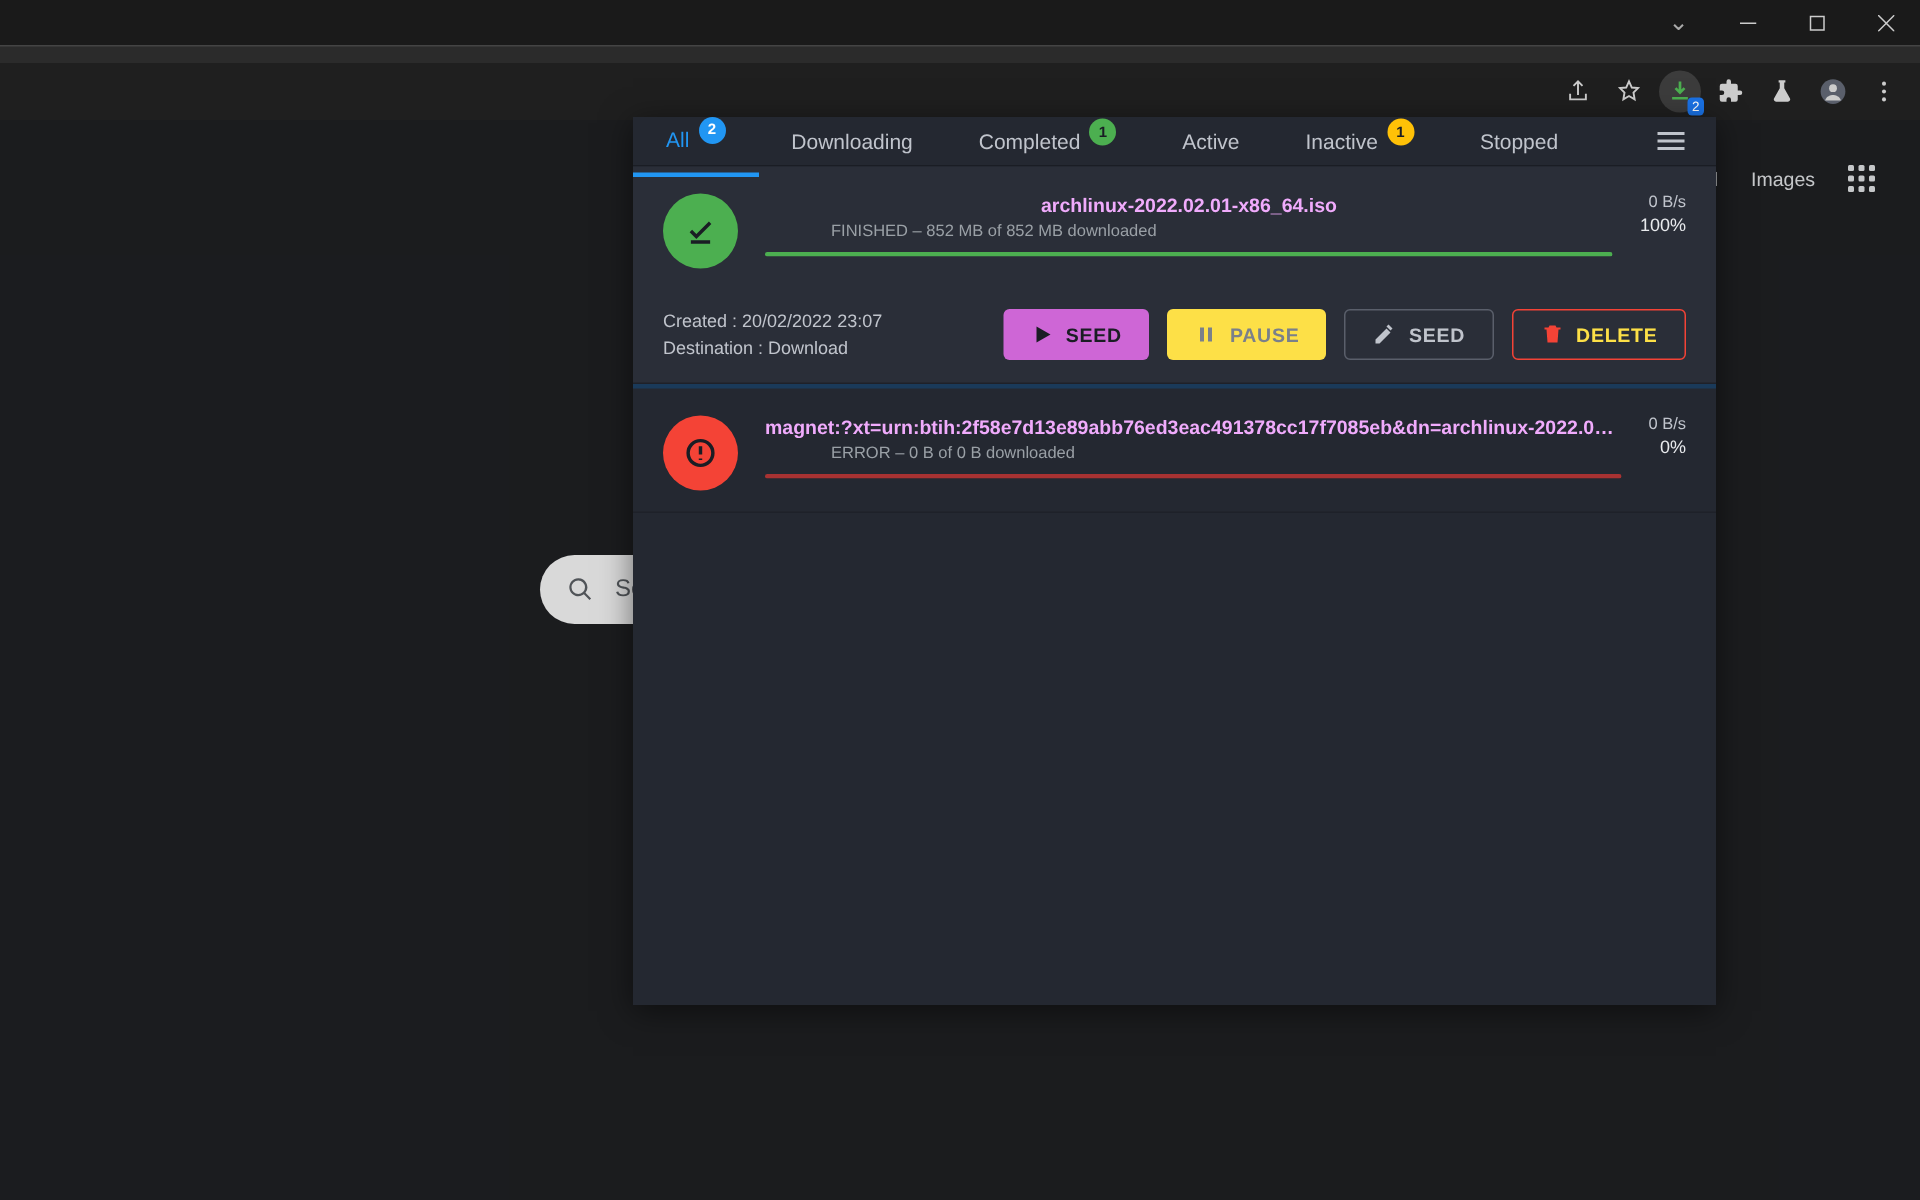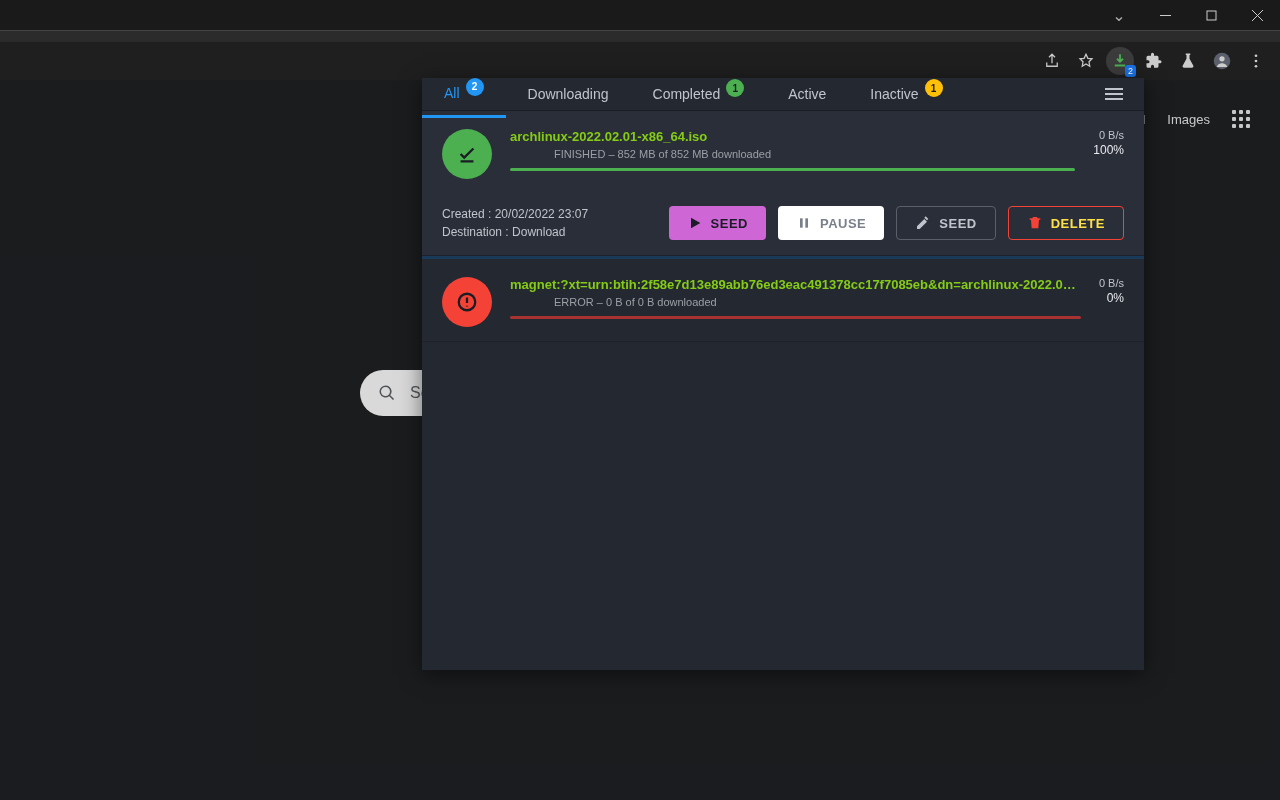--- a/index.html
+++ b/index.html
@@ -50,35 +50,35 @@
 .hamb div::before, .hamb div::after { content:""; position:absolute; left:0; width:18px; height:2px; background:#c0c4cc; }
 .hamb div::before { top:-5px; } .hamb div::after { top:5px; }
 
 .item { padding: 18px 20px 14px; border-bottom: 1px solid #1e2129; }
 .item-row { display:flex; gap: 18px; }
 .status-circle { width: 50px; height: 50px; border-radius: 50%; display:flex; align-items:center; justify-content:center; flex-shrink:0; }
 .status-circle.ok { background: #4caf50; }
 .status-circle.err { background: #f44336; }
 .status-circle svg { width: 22px; height: 22px; stroke: #1a1d24; fill:none; stroke-width:2.5; }
 .item-main { flex:1; min-width: 0; }
-.item-title { color: #84cc16; font-size: 13px; font-weight: 600; margin-bottom: 4px; white-space: nowrap; overflow: hidden; text-overflow: ellipsis; }
+.item-title { color: #f0abfc; font-size: 13px; font-weight: 600; margin-bottom: 4px; white-space: nowrap; overflow: hidden; text-overflow: ellipsis; text-align: center; }
 .item-sub { color: #9aa0a6; font-size: 11px; margin-left: 44px; }
 .item-right { text-align: right; color: #e8eaed; font-size: 12px; flex-shrink:0; }
 .item-right .rate { font-size: 11px; color:#c0c4cc; margin-bottom:2px; }
 .progress { height: 3px; background: #3a3f4b; margin-top: 8px; border-radius: 2px; overflow:hidden; }
 .progress .bar { height:100%; }
 .progress .bar.ok { background: #4caf50; }
 .progress .bar.err { background: #a83232; }
 
 .item-expanded { margin-top: 26px; display:flex; align-items:center; gap: 12px; }
 .meta { flex:1; color:#c0c4cc; font-size: 12px; line-height: 1.5; }
 .btn { height: 34px; padding: 12px 18px; border-radius: 4px; font-size: 13px; font-weight: 600; display:inline-flex; align-items:center; gap:8px; cursor:pointer; border: none; letter-spacing: .5px; }
 .btn svg { width:16px; height:16px; }
 .btn.seed { background:#ce66d6; color:#1a1d24; }
-.btn.pause { background:#ffffff; color:#7a808a; }
+.btn.pause { background:#fde047; color:#7a808a; }
 .btn.edit { background:transparent; border:1px solid #5a5f6b; color:#c0c4cc; }
 .btn.delete { background:transparent; border:1px solid #f44336; color:#fde047; }
 
 
 .dim { position:absolute; top:80px; left:0; right:0; bottom:0; background:rgba(0,0,0,.15); }
 </style>
 </head>
 <body>
 
 <div class="titlebar">
@@ -191,20 +191,23 @@
     <div class="tab">
         <span>Completed</span>
         <span class="badge green">1</span>
       </div>
     <div class="tab">
         <span>Active</span>
       </div>
     <div class="tab">
         <span>Inactive</span>
         <span class="badge yellow">1</span>
+      </div>
+    <div class="tab">
+        <span>Stopped</span>
       </div>
     <div class="spacer"></div>
     <div class="hamb">
         <div></div>
       </div>
   </div>
 
   <div class="item" style="background:#2a2e38;">
     <div class="item-row">
       <div class="status-circle ok">

